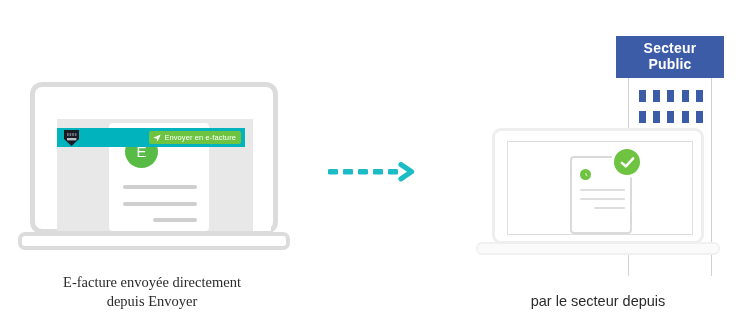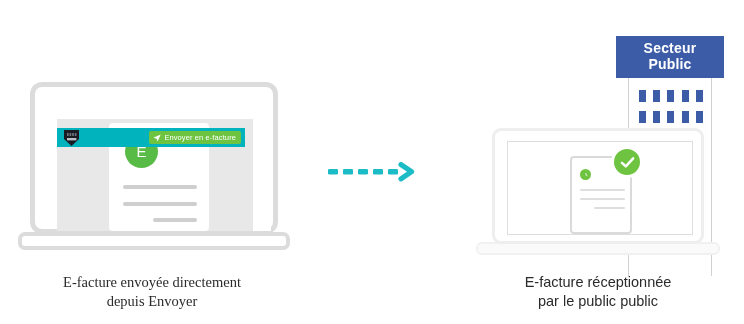--- a/index.html
+++ b/index.html
@@ -441,17 +441,17 @@
       </div>
     </div>
   </div>
 
   <div class="caption" id="left-caption">
     <span>E-facture envoyée directement</span><br>
     <span>depuis Envoyer</span>
   </div>
 
   <div class="caption" id="right-caption">
-    <span>E-facture réceptionnée</span><br>
-    <span>par le public public</span>
+    <br>
+    <span>par le secteur depuis</span>
   </div>
 
 </div>
 
 </body></html>

